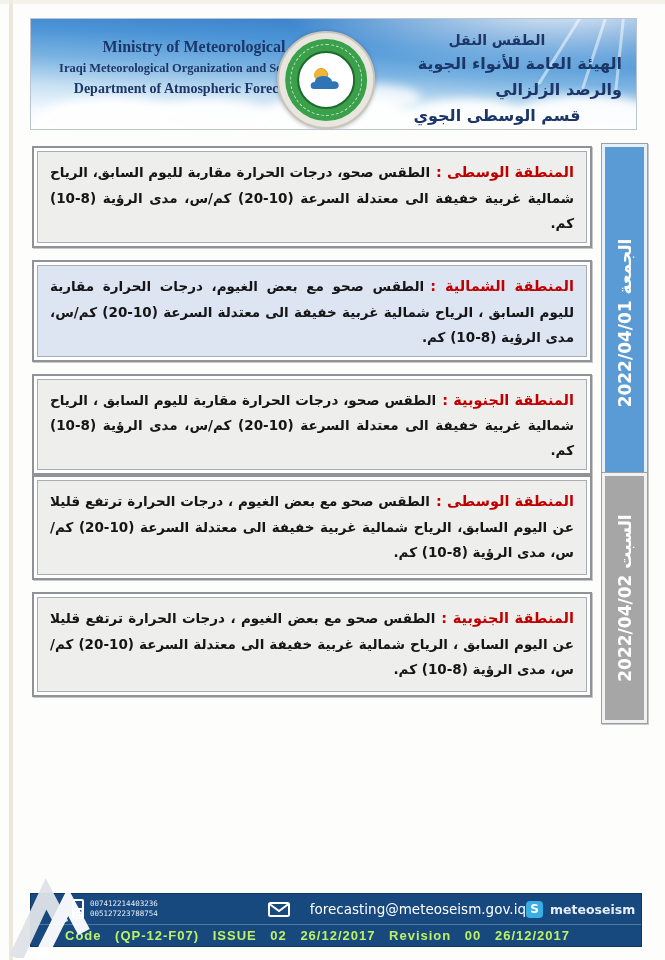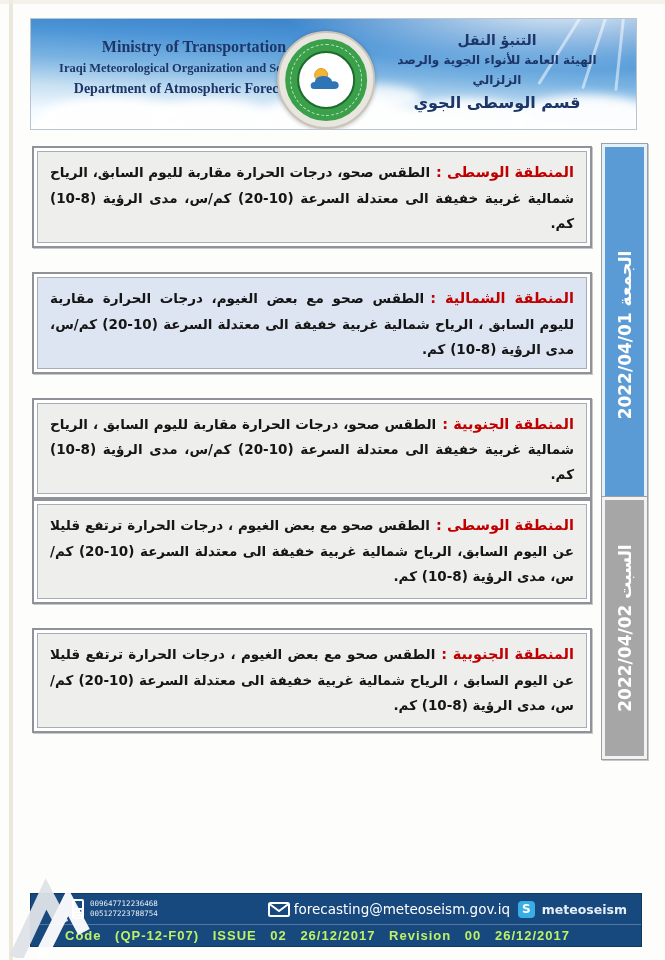--- a/index.html
+++ b/index.html
@@ -23,38 +23,38 @@
   .ray{position:absolute;background:rgba(255,255,255,.5);width:3px;height:90px;top:-18px;border-radius:3px;}
   .cloud{position:absolute;background:#fff;border-radius:50%;filter:blur(5px);opacity:.95;}
   .hdr-en{position:absolute;left:18px;top:16px;width:290px;text-align:center;color:#1c3668;
           font-family:"Liberation Serif","DejaVu Serif",serif;font-weight:bold;line-height:1.5;}
   .hdr-en .l1{font-size:16px;}
   .hdr-en .l2{font-size:12.5px;}
   .hdr-en .l3{font-size:14px;}
   .hdr-ar{position:absolute;right:14px;top:10px;width:250px;text-align:center;color:#1c3668;
           direction:rtl;font-weight:bold;line-height:1.6;}
   .hdr-ar .l1{font-size:14px;}
-  .hdr-ar .l2{font-size:12px;}
+  .hdr-ar .l2{font-size:16px;text-align:right;}
   .hdr-ar .l3{font-size:16px;}
   
   .logo{position:absolute;left:50%;top:12px;transform:translateX(-58%);width:94px;height:94px;
         border-radius:50%;background:#e8e6df;border:2px solid #c9c5ba;
         display:flex;align-items:center;justify-content:center;box-shadow:0 1px 4px rgba(0,0,0,.25);}
   .logo-green{width:82px;height:82px;border-radius:50%;background:#3aa04a;
         display:flex;align-items:center;justify-content:center;}
   .logo-ring-text{position:absolute;width:70px;height:70px;border-radius:50%;
         border:1px dashed rgba(255,255,255,.75);}
   .logo-core{width:54px;height:54px;border-radius:50%;background:#fff;border:2px solid #1d6b2d;
         display:flex;align-items:center;justify-content:center;}
 
   
   .content{position:absolute;top:146px;left:32px;width:616px;}
   .day-section{display:flex;align-items:stretch;}
   .day-section.second{}
-  .boxes{flex:1;display:flex;flex-direction:column;gap:24px;}
+  .boxes{flex:1;display:flex;flex-direction:column;gap:12px;}
   .forecast-box{background:#fff;border:2px solid #8f9399;padding:3px;box-shadow:1px 1px 0 #c8c8c8;}
   .box-inner{border:1px solid #a9adb3;padding:7px 12px 6px 12px;}
   .fill-gray{background:#eeeeec;}
   .fill-blue{background:#dde5f3;}
   .forecast-text{margin:0;direction:rtl;text-align:justify;color:#151515;
       font-size:13.5px;font-weight:bold;line-height:1.85;}
   .region{color:#c00000;font-size:14.5px;margin-left:6px;}
   .s1 .box-inner{min-height:64px;}
   .s1 .b2 .box-inner{min-height:72px;}
   .s1 .b3 .box-inner{min-height:74px;}
@@ -65,21 +65,21 @@
   .tab-text{position:absolute;top:50%;left:50%;transform:translate(-50%,-50%) rotate(-90deg);
       white-space:nowrap;direction:rtl;color:#fff;font-weight:bold;font-size:17px;letter-spacing:.5px;}
 
   
   .footer{position:absolute;left:30px;top:893px;width:610px;height:52px;background:#17497f;
       border:1px solid #0f3761;color:#fff;}
   .f-row1{height:30px;display:flex;align-items:center;padding:0 14px 0 40px;}
   .phones{display:flex;align-items:center;gap:5px;}
   .phone-nums{display:flex;flex-direction:column;font-size:7.5px;line-height:1.3;color:#e8eef6;
       font-family:"DejaVu Sans Mono",monospace;}
-  .email-block{display:flex;align-items:center;gap:4px;margin-left:110px;font-size:13.5px;}
+  .email-block{display:flex;align-items:center;gap:20px;margin-left:110px;font-size:13.5px;}
   .skype-block{margin-left:auto;display:flex;align-items:center;gap:7px;font-size:12.5px;font-weight:bold;color:#e8eef6;}
   .skype-badge{width:17px;height:17px;border-radius:4px;background:#38aee4;color:#fff;
       display:flex;align-items:center;justify-content:center;font-size:12px;font-weight:bold;}
   .f-row2{height:20px;border-top:1px solid rgba(255,255,255,.25);display:flex;align-items:center;
       padding-left:34px;font-size:13px;font-weight:bold;letter-spacing:1px;word-spacing:9px;
       color:#bef264;font-family:"Liberation Sans",sans-serif;white-space:nowrap;}
   .watermark{position:absolute;left:10px;top:878px;z-index:5;opacity:.95;}
 </style>
 </head>
 <body>
@@ -92,40 +92,40 @@
   <div class="ray" style="right:72px;transform:rotate(32deg);"></div>
   <div class="ray" style="right:14px;transform:rotate(6deg);"></div>
   <div class="cloud" style="left:6px;bottom:-16px;width:150px;height:48px;"></div>
   <div class="cloud" style="left:120px;bottom:-10px;width:120px;height:40px;"></div>
   <div class="cloud" style="left:225px;bottom:-18px;width:160px;height:52px;"></div>
   <div class="cloud" style="left:370px;bottom:-12px;width:130px;height:42px;"></div>
   <div class="cloud" style="left:480px;bottom:-16px;width:150px;height:50px;"></div>
   <div class="cloud" style="left:300px;bottom:18px;width:90px;height:26px;opacity:.8;"></div>
 
   <div class="hdr-en">
-    <div class="l1">Ministry of Transportation</div>
+    <div class="l1">Ministry of Meteorological</div>
     <div class="l2">Iraqi Meteorological Organization and Seismology</div>
     <div class="l3">Department of Atmospheric Forecasting</div>
   </div>
 
   <div class="logo">
     <div class="logo-green">
       <div class="logo-ring-text"></div>
       <div class="logo-core">
         <svg width="40" height="28" viewBox="0 0 40 28">
           <circle cx="15" cy="9" r="6.5" fill="#f2b632"></circle>
           <circle cx="15" cy="9" r="6.5" fill="none" stroke="#e09a1f" stroke-width="1"></circle>
           <path d="M8 23 q-3.5 0 -3.5-3.5 q0-3.5 4-3.5 q1-6 8.5-6 q7.5 0 9 5.5 q6-1 6.5 3.5 q0.4 4-4.5 4 z" fill="#2e75b6"></path>
         </svg>
       </div>
     </div>
   </div>
 
   <div class="hdr-ar">
-    <div class="l1">التنبؤ النقل</div>
+    <div class="l1">الطقس النقل</div>
     <div class="l2">الهيئة العامة للأنواء الجوية والرصد الزلزالي</div>
     <div class="l3">قسم الوسطى الجوي</div>
   </div>
 </div>
 
 <div class="content">
 
   <section class="day-section s1">
     <div class="boxes">
       <div class="forecast-box b1">
@@ -181,21 +181,21 @@
             <circle cx="9.5" cy="13" r="1"></circle>
           <circle cx="4.5" cy="16" r="1"></circle>
             <circle cx="7" cy="16" r="1"></circle>
             <circle cx="9.5" cy="16" r="1"></circle>
           <circle cx="4.5" cy="19" r="1"></circle>
             <circle cx="7" cy="19" r="1"></circle>
             <circle cx="9.5" cy="19" r="1"></circle>
         </g>
       </svg>
       <div class="phone-nums">
-        <span>009647712236468</span>
+        <span>007412214403236</span>
         <span>005127223788754</span>
       </div>
     </div>
     <div class="email-block">
       <svg width="22" height="15" viewBox="0 0 22 15">
         <rect x="1" y="1" width="20" height="13" rx="1.5" fill="none" stroke="#fff" stroke-width="2"></rect>
         <path d="M1.5 2 L11 9 L20.5 2" fill="none" stroke="#fff" stroke-width="2"></path>
       </svg>
       <span>forecasting@meteoseism.gov.iq</span>
     </div>

